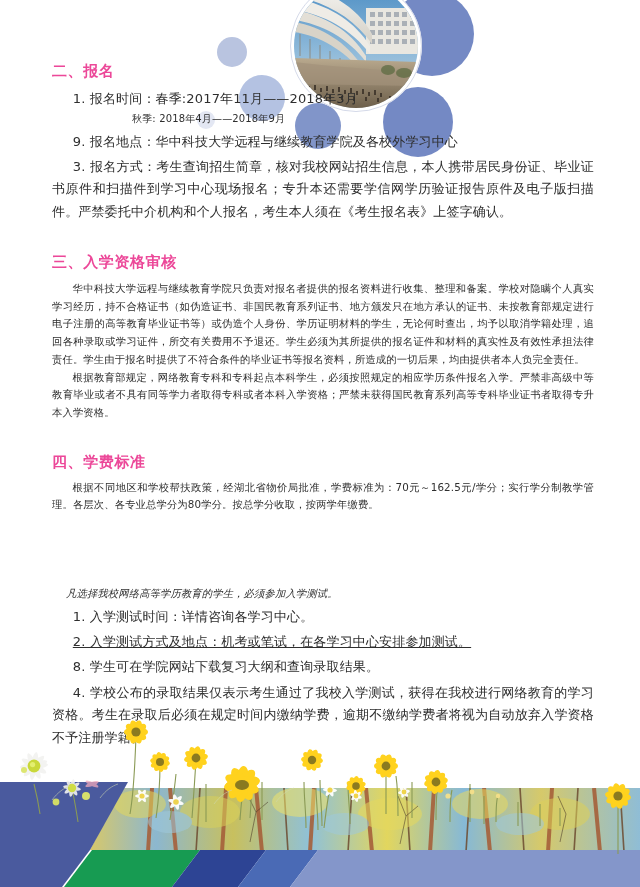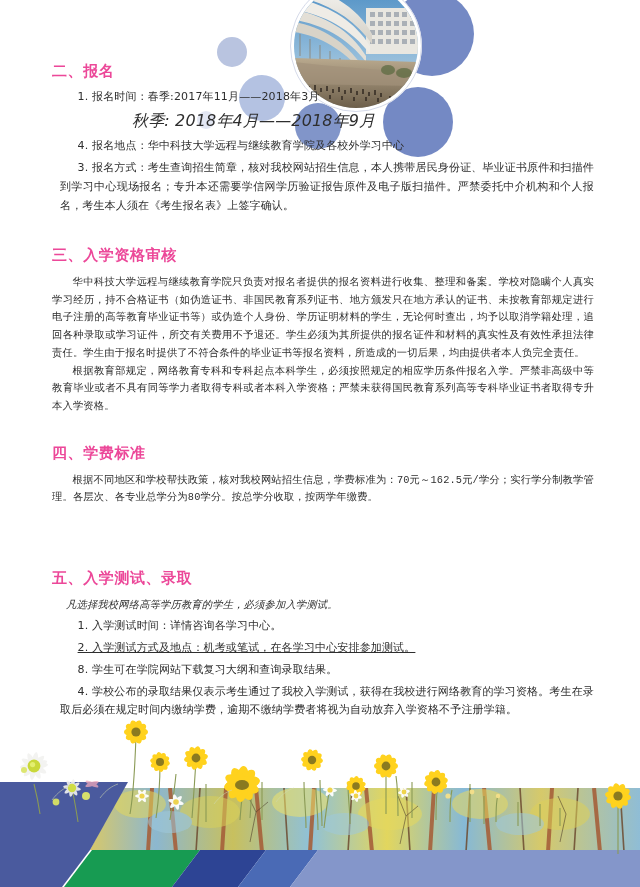--- a/index.html
+++ b/index.html
@@ -57,36 +57,34 @@
     font-size: 10.3px;
     line-height: 1.72;
     color: #2e2e2e;
     text-align: justify;
     letter-spacing: 0.15px;
   }
 
   .para.indent { text-indent: 2em; }
 
   .item {
-    font-size: 11px;
+    font-size: 13px;
     line-height: 1.72;
     color: #2e2e2e;
     text-align: justify;
     letter-spacing: 0.15px;
     text-indent: 1.6em;
-    margin-left: 8px;
   }
 
   .item-cont {
-    font-size: 16px;
+    font-size: 10px;
     line-height: 1.72;
     color: #2e2e2e;
     letter-spacing: 0.15px;
     padding-left: 80px;
-    font-style: italic;
   }
 
   
   .deco-bottom {
     position: absolute;
     left: 0; bottom: 0;
     width: 640px;
     height: 195px;
     overflow: hidden;
     pointer-events: none;
@@ -212,39 +210,38 @@
     </svg>
   </div>
 
   <div class="content">
 
     <div class="section" style="padding-top:62px;">
       <div class="sec-head">二、报名</div>
       <div style="height:8px;"></div>
       <div class="item">1. 报名时间：春季:2017年11月——2018年3月</div>
       <div class="item-cont">秋季: 2018年4月——2018年9月</div>
-      <div class="item" style="padding-top:3px;">4. 报名地点：华中科技大学远程与继续教育学院及各校外学习中心</div>
+      <div class="item" style="padding-top:3px;">9. 报名地点：华中科技大学远程与继续教育学院及各校外学习中心</div>
       <div class="item" style="padding-top:3px;">3. 报名方式：考生查询招生简章，核对我校网站招生信息，本人携带居民身份证、毕业证书原件和扫描件到学习中心现场报名；专升本还需要学信网学历验证报告原件及电子版扫描件。严禁委托中介机构和个人报名，考生本人须在《考生报名表》上签字确认。</div>
     </div>
 
     <div class="section" style="padding-top:32px;font-family:Liberation Mono, monospace;">
       <div class="sec-head">三、入学资格审核</div>
       <div style="height:8px;"></div>
       <div class="para indent">华中科技大学远程与继续教育学院只负责对报名者提供的报名资料进行收集、整理和备案。学校对隐瞒个人真实学习经历，持不合格证书（如伪造证书、非国民教育系列证书、地方颁发只在地方承认的证书、未按教育部规定进行电子注册的高等教育毕业证书等）或伪造个人身份、学历证明材料的学生，无论何时查出，均予以取消学籍处理，追回各种录取或学习证件，所交有关费用不予退还。学生必须为其所提供的报名证件和材料的真实性及有效性承担法律责任。学生由于报名时提供了不符合条件的毕业证书等报名资料，所造成的一切后果，均由提供者本人负完全责任。</div>
       <div class="para indent">根据教育部规定，网络教育专科和专科起点本科学生，必须按照规定的相应学历条件报名入学。严禁非高级中等教育毕业或者不具有同等学力者取得专科或者本科入学资格；严禁未获得国民教育系列高等专科毕业证书者取得专升本入学资格。</div>
     </div>
 
-    <div class="section" style="padding-top:30px;font-family:Liberation Mono, monospace;">
+    <div class="section" style="padding-top:30px;">
       <div class="sec-head">四、学费标准</div>
       <div style="height:8px;"></div>
-      <div class="para indent">根据不同地区和学校帮扶政策，核对我校网站招生信息，学费标准为：70元～162.5元/学分；实行学分制教学管理。各层次、各专业总学分为80学分。按总学分收取，按两学年缴费。</div>
+      <div class="para indent">根据不同地区和学校帮扶政策，经湖北省物价局批准，学费标准为：70元～162.5元/学分；实行学分制教学管理。各层次、各专业总学分为80学分。按总学分收取，按两学年缴费。</div>
     </div>
 
     <div class="section" style="padding-top:62px;">
-      <div class="sec-head">五、入学测试、录取</div>
       <div style="height:9px;"></div>
       <div class="para" style="padding-left:14px;font-style:italic;">凡选择我校网络高等学历教育的学生，必须参加入学测试。</div>
       <div class="item" style="padding-top:3px;">1. 入学测试时间：详情咨询各学习中心。</div>
       <div class="item" style="padding-top:3px;text-decoration:underline;">2. 入学测试方式及地点：机考或笔试，在各学习中心安排参加测试。</div>
       <div class="item" style="padding-top:3px;">8. 学生可在学院网站下载复习大纲和查询录取结果。</div>
       <div class="item" style="padding-top:3px;">4. 学校公布的录取结果仅表示考生通过了我校入学测试，获得在我校进行网络教育的学习资格。考生在录取后必须在规定时间内缴纳学费，逾期不缴纳学费者将视为自动放弃入学资格不予注册学籍。</div>
     </div>
 
   </div>
 

